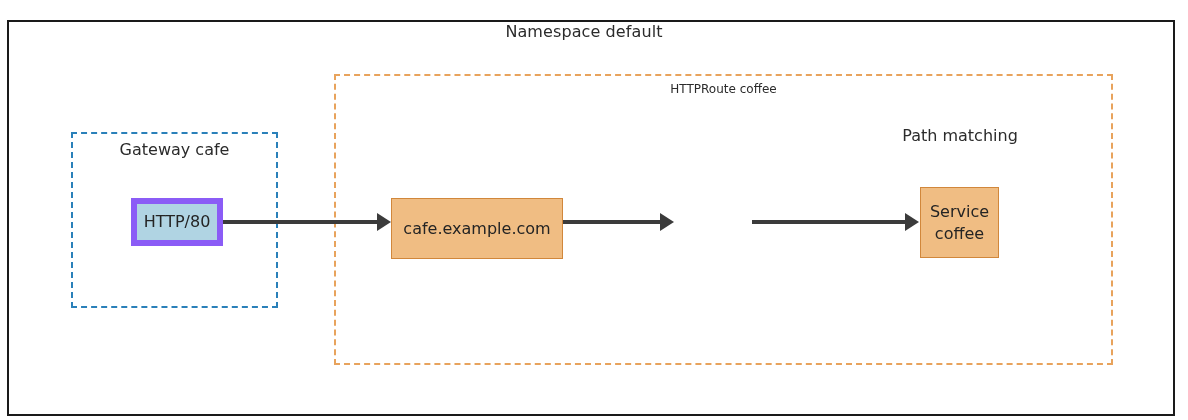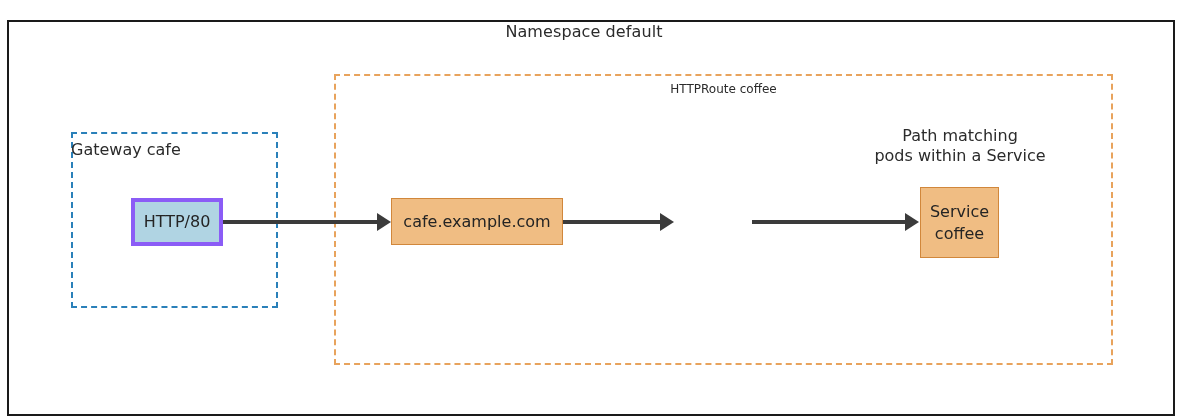--- a/index.html
+++ b/index.html
@@ -71,49 +71,49 @@
     height: 176px;
     border: 2px dashed #2a80b9;
     box-sizing: border-box;
     background: transparent;
   }
   .gateway-title {
     position: absolute;
     left: 71px;
     top: 128px;
     width: 207px;
-    text-align: left;
+    text-align: center;
     font-size: 16px;
     color: #2b2b2b;
   }
 
   
   .node {
     position: absolute;
     box-sizing: border-box;
     display: flex;
     align-items: center;
     justify-content: center;
     text-align: center;
     font-size: 16px;
     color: #242424;
     line-height: 1.35;
     z-index: 3;
   }
   .node-blue {
     background: #b0d4e3;
-    border: 4px solid #8b5cf6;
+    border: 6px solid #8b5cf6;
   }
   .node-orange {
     background: #f0bd83;
     border: 1px solid #d1873b;
   }
 
   .node-http80   { left: 131px; top: 186px; width: 92px;  height: 48px; }
-  .node-host     { left: 391px; top: 186px; width: 172px; height: 47px; text-align: right; }
+  .node-host     { left: 391px; top: 186px; width: 172px; height: 61px; text-align: right; }
   .node-match    { left: 675px; top: 175px; width: 78px;  height: 71px;
                    justify-content: flex-start; padding-left: 9px; text-align: left; }
   .node-service  { left: 920px; top: 175px; width: 79px;  height: 71px; }
 
   .node-match .lines { text-align: left; }
 
   
   .caption {
     position: absolute;
     text-align: center;
@@ -177,16 +177,15 @@
   <div class="node node-orange node-service">
     <div>
       <div>Service</div>
       <div>coffee</div>
     </div>
   </div>
 
 
   <div class="caption caption-service">
     <div>Path matching</div>
-    <div>pods within a Service</div>
   </div>
 
 </div>
 
 </body></html>

